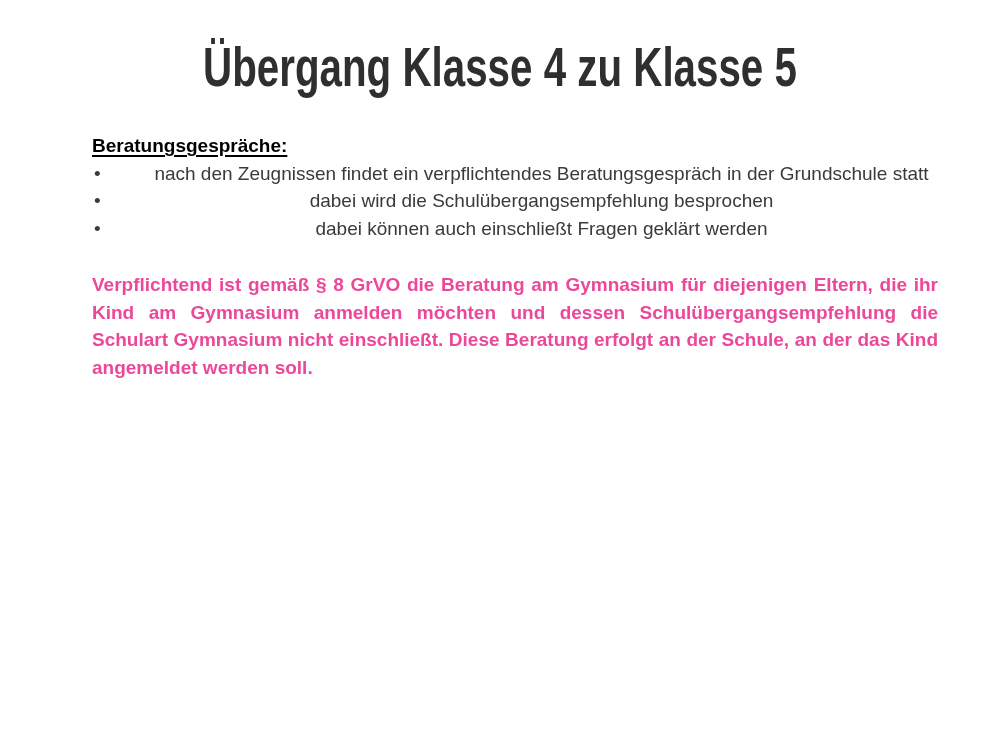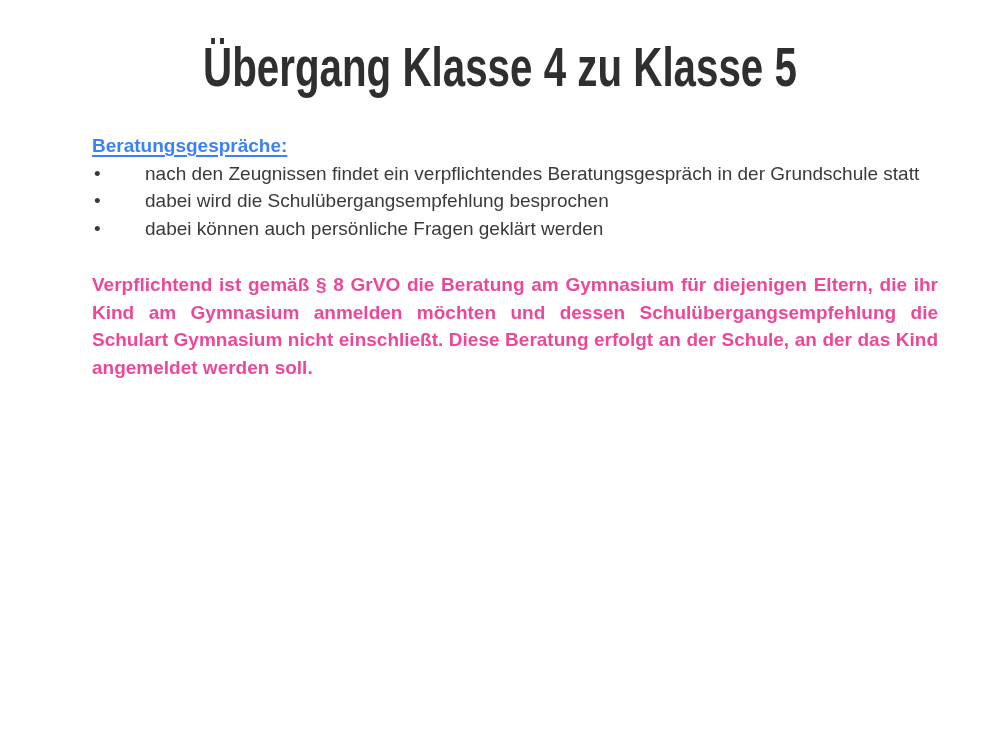--- a/index.html
+++ b/index.html
@@ -30,21 +30,21 @@
   }
   .body-block {
     margin: 36px 62px 0 92px;
     width: 846px;
     font-size: 19px;
     line-height: 27.5px;
   }
   .section-heading {
     margin: 0;
     font-weight: 700;
-    color: #3b82f6;
+    color: #000000;
     text-decoration: underline;
     text-decoration-thickness: 2px;
     text-underline-offset: 3px;
   }
   ul.bullet-list {
     margin: 0;
     padding: 0;
     list-style: none;
   }
   li.bullet-item {
@@ -52,20 +52,21 @@
     align-items: flex-start;
   }
   .bullet-glyph {
     flex: 0 0 53px;
     width: 53px;
     padding-left: 2px;
     box-sizing: border-box;
   }
   .bullet-text {
     flex: 1 1 auto;
+    text-align: center;
   }
   .section-gap {
     height: 29px;
   }
   .para {
     margin: 0;
   }
   .para-bold {
     font-weight: 700;
     text-align: justify;
@@ -88,21 +89,21 @@
         <li class="bullet-item">
           <span class="bullet-glyph">•</span>
           <span class="bullet-text">nach den Zeugnissen findet ein verpflichtendes Beratungsgespräch in der Grundschule statt</span>
         </li>
         <li class="bullet-item">
           <span class="bullet-glyph">•</span>
           <span class="bullet-text">dabei wird die Schulübergangsempfehlung besprochen</span>
         </li>
         <li class="bullet-item">
           <span class="bullet-glyph">•</span>
-          <span class="bullet-text">dabei können auch persönliche Fragen geklärt werden</span>
+          <span class="bullet-text">dabei können auch einschließt Fragen geklärt werden</span>
         </li>
       </ul>
     </div>
 
     <div class="section-gap"></div>
 
     <div class="section">
 
 
       <p class="para para-bold">Verpflichtend ist gemäß § 8 GrVO die Beratung am Gymnasium für diejenigen Eltern, die ihr Kind am Gymnasium anmelden möchten und dessen Schulübergangsempfehlung die Schulart Gymnasium nicht einschließt. Diese Beratung erfolgt an der Schule, an der das Kind angemeldet werden soll.</p>

